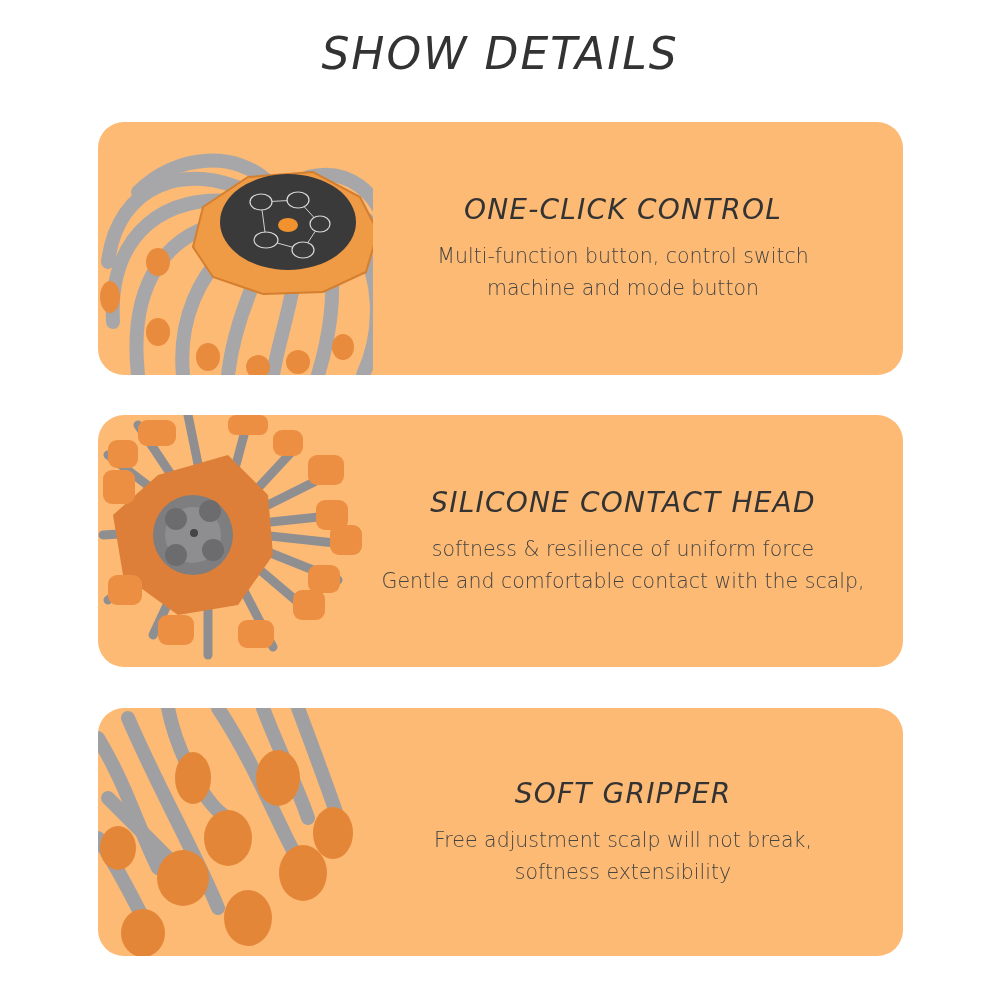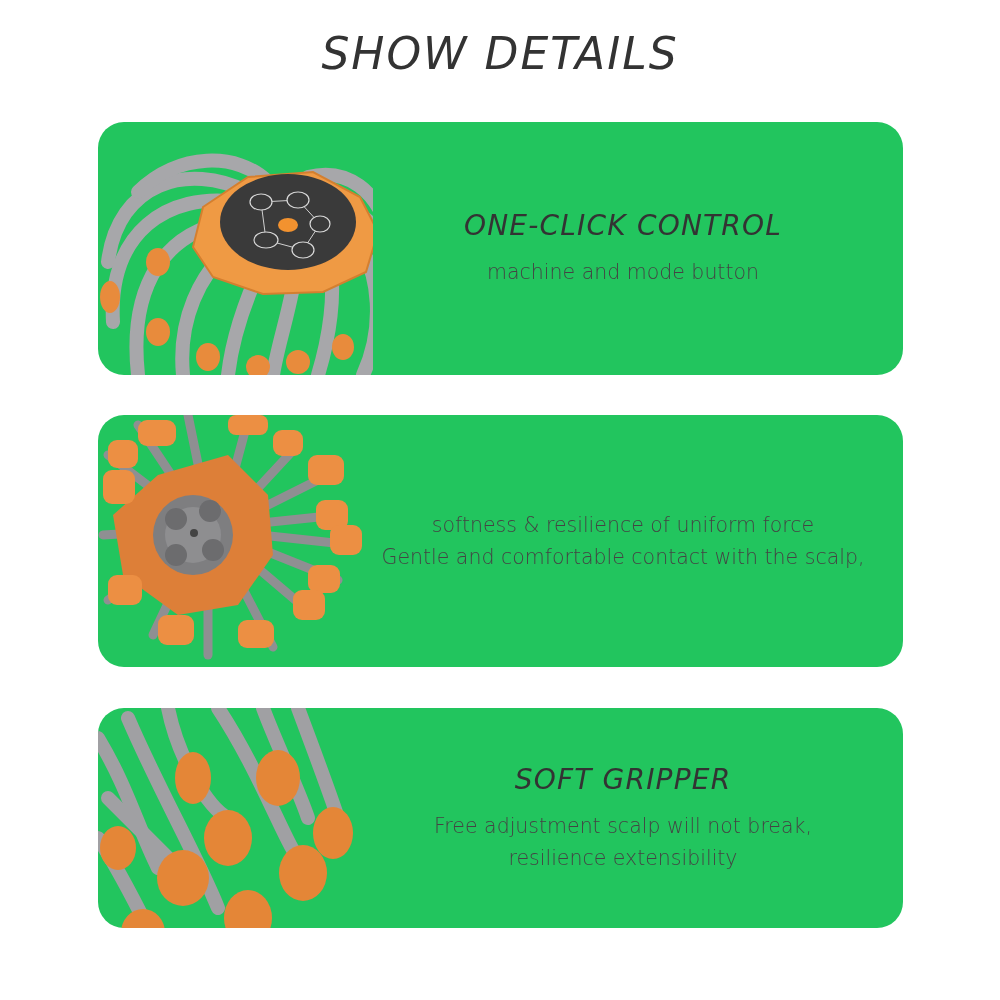--- a/index.html
+++ b/index.html
@@ -1,21 +1,21 @@
 <!DOCTYPE html>
 <html><head>
 <meta charset="utf-8">
 <style>
   html, body { margin:0; padding:0; }
   body { width:1000px; height:1000px; background:#ffffff; position:relative; overflow:hidden;
          font-family:"DejaVu Sans", "Liberation Sans", sans-serif; color:#333333; }
   .page-title { position:absolute; left:0; top:28px; width:1000px; text-align:center;
                 font-size:44px; font-style:italic; font-weight:300; letter-spacing:2px; color:#333333;
                 font-family:"DejaVu Sans", sans-serif; }
-  .card { position:absolute; left:98px; width:805px; background:#22c55e; border-radius:26px; overflow:hidden; }
+  .card { position:absolute; left:98px; width:805px; background:#fdba74; border-radius:26px; overflow:hidden; }
   .card-image { position:absolute; left:0; top:0; width:275px; height:100%; overflow:hidden; }
   .card-image svg { display:block; }
   .card-text { position:absolute; right:0; top:0; bottom:0; text-align:center; display:flex;
                flex-direction:column; justify-content:center; align-items:center; }
   .card-title { font-size:28px; font-style:italic; font-weight:300; letter-spacing:1.2px; color:#333333;
                 font-family:"DejaVu Sans", sans-serif; margin-bottom:14px; white-space:nowrap; }
   .card-desc { font-size:20.5px; line-height:32px; color:#444444; font-weight:300;
                font-family:"DejaVu Sans", sans-serif; }
   .card-desc div { white-space:nowrap; }
 </style>
@@ -64,20 +64,21 @@
         <ellipse cx="222" cy="102" rx="10" ry="8"></ellipse>
         <ellipse cx="205" cy="128" rx="11" ry="8"></ellipse>
         <ellipse cx="168" cy="118" rx="12" ry="8"></ellipse>
       </g>
       <ellipse cx="190" cy="103" rx="10" ry="7" fill="#f2922f"></ellipse>
     </svg>
   </div>
   <div class="card-text" style="width:560px;padding-right:0;">
     <div class="card-title" style="margin-left:0;">ONE-CLICK CONTROL</div>
     <div class="card-desc">
+      <div>Multi-function button, control switch</div>
       <div>machine and mode button</div>
     </div>
   </div>
 </div>
 
 <div class="card" style="top:415px;height:252px;">
   <div class="card-image">
     <svg width="275" height="252" viewBox="0 0 275 252">
       <g fill="none" stroke="#8f8f92" stroke-width="9" stroke-linecap="round">
         <path d="M95 105 L 10 40"></path>
@@ -117,28 +118,29 @@
       <g fill="#6c6c6e">
         <circle cx="78" cy="104" r="11"></circle>
           <circle cx="112" cy="96" r="11"></circle>
         <circle cx="78" cy="140" r="11"></circle>
           <circle cx="115" cy="135" r="11"></circle>
       </g>
       <circle cx="96" cy="118" r="4" fill="#444"></circle>
     </svg>
   </div>
   <div class="card-text" style="width:560px;">
+    <div class="card-title">SILICONE CONTACT HEAD</div>
     <div class="card-desc">
       <div>softness &amp; resilience of uniform force</div>
       <div>Gentle and comfortable contact with the scalp,</div>
     </div>
   </div>
 </div>
 
-<div class="card" style="top:708px;height:220px;">
+<div class="card" style="top:708px;height:248px;">
   <div class="card-image">
     <svg width="275" height="252" viewBox="0 0 275 252">
       <g fill="none" stroke="#a0a0a3" stroke-width="14" stroke-linecap="round">
         <path d="M0 30 C 30 80, 40 120, 60 160"></path>
         <path d="M30 10 C 60 80, 100 150, 120 200"></path>
         <path d="M70 0 C 80 50, 110 100, 130 110"></path>
         <path d="M120 0 C 160 60, 190 140, 200 150"></path>
         <path d="M165 0 C 180 40, 200 80, 210 110"></path>
         <path d="M200 0 C 215 40, 230 80, 240 110"></path>
         <path d="M0 130 C 20 160, 40 200, 50 220"></path>
@@ -154,16 +156,16 @@
         <ellipse cx="95" cy="70" rx="18" ry="26"></ellipse>
         <ellipse cx="180" cy="70" rx="22" ry="28"></ellipse>
         <ellipse cx="20" cy="140" rx="18" ry="22"></ellipse>
       </g>
     </svg>
   </div>
   <div class="card-text" style="width:560px;">
     <div class="card-title">SOFT GRIPPER</div>
     <div class="card-desc">
       <div>Free adjustment scalp will not break,</div>
-      <div>resilience extensibility</div>
+      <div>softness extensibility</div>
     </div>
   </div>
 </div>
 
 </body></html>

